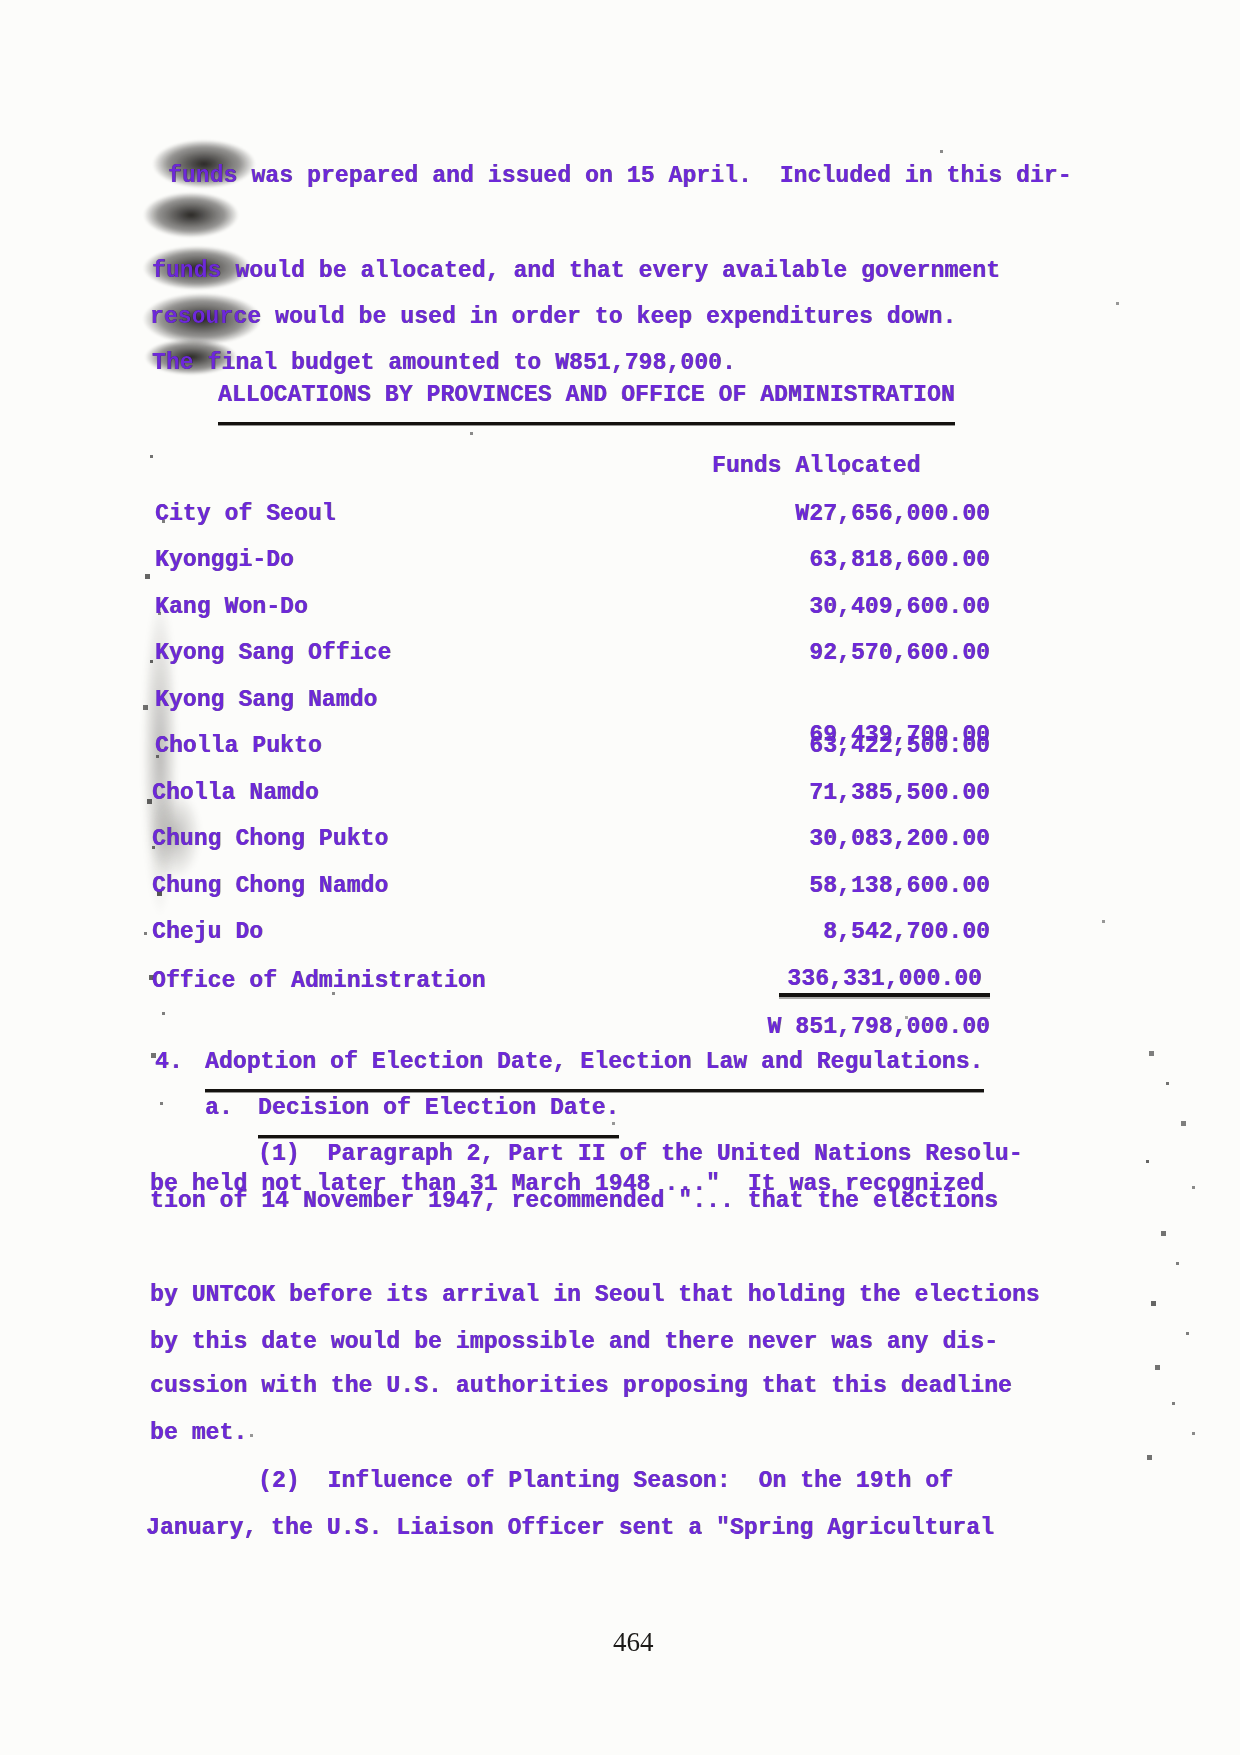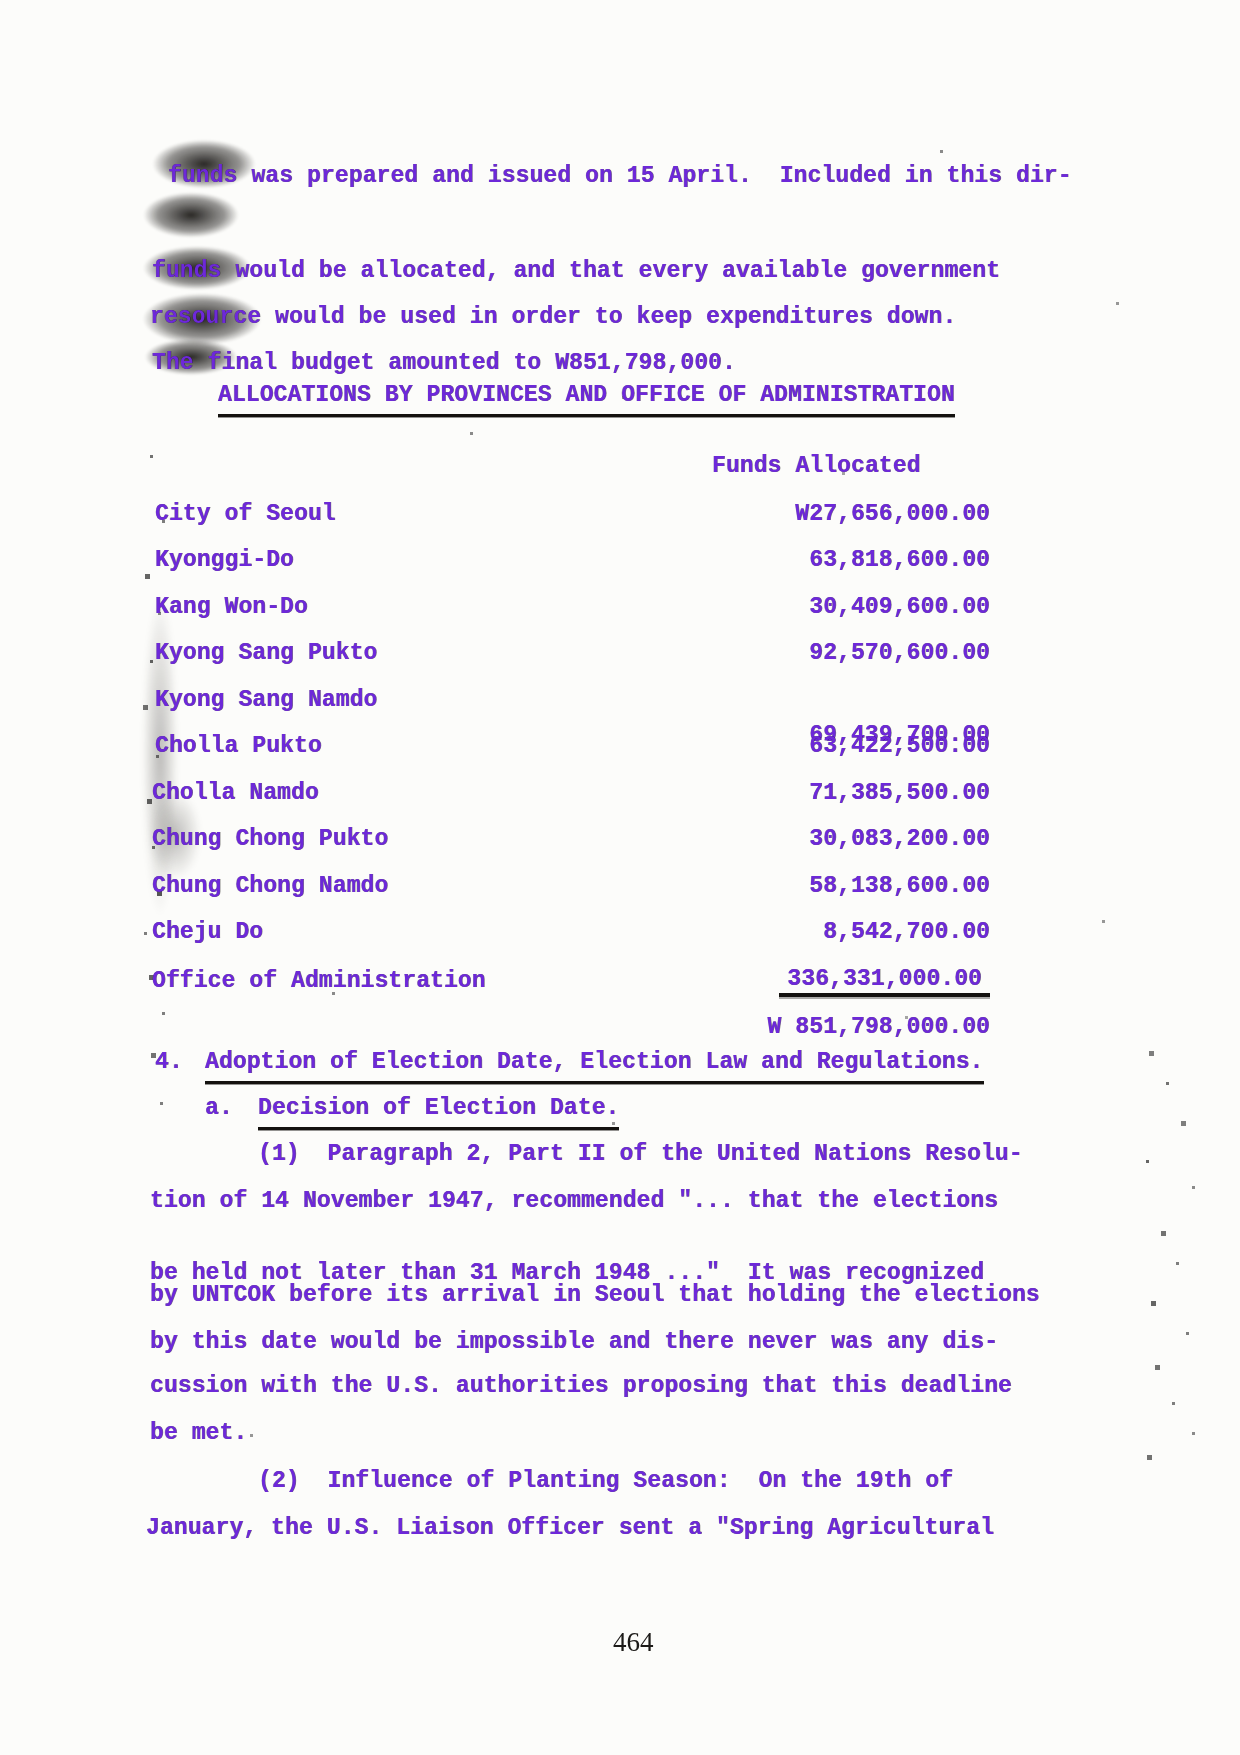--- a/index.html
+++ b/index.html
@@ -18,21 +18,21 @@
     font-size:23px;
     font-weight:700;
     line-height:28px;
     white-space:pre;
     color:#6d28d9;
     text-shadow:0.5px 0.4px 0 rgba(20,18,16,0.55), -0.3px 0.1px 0 rgba(20,18,16,0.30);
     letter-spacing:0.1px;
   }
   .underline-heavy{
     border-bottom:3px solid #14120f;
-    padding-bottom:6px;
+    padding-bottom:14px;
     box-shadow:0 1px 0 rgba(20,18,15,0.45);
     margin-top:20px;
   }
   .underline-amount{
     border-bottom:4px solid #14120f;
     padding:0 8px 1px 8px;
     box-shadow:0 2px 0 rgba(20,18,15,0.35);
   }
   .amount-cell{
     position:absolute;
@@ -111,21 +111,21 @@
 
   <div class="mono-line" style="left:155px;top:500px;">City of Seoul</div>
   <div class="mono-line amount-cell" style="top:500px;">W27,656,000.00</div>
 
   <div class="mono-line" style="left:155px;top:546px;">Kyonggi-Do</div>
   <div class="mono-line amount-cell" style="top:546px;margin-left:15px;">63,818,600.00</div>
 
   <div class="mono-line" style="left:155px;top:593px;">Kang Won-Do</div>
   <div class="mono-line amount-cell" style="top:593px;">30,409,600.00</div>
 
-  <div class="mono-line" style="left:155px;top:639px;">Kyong Sang Pukto</div>
+  <div class="mono-line" style="left:155px;top:639px;">Kyong Sang Office</div>
   <div class="mono-line amount-cell" style="top:639px;">92,570,600.00</div>
 
   <div class="mono-line" style="left:155px;top:686px;">Kyong Sang Namdo</div>
   <div class="mono-line amount-cell" style="top:686px;margin-top:35px;">69,439,700.00</div>
 
   <div class="mono-line" style="left:155px;top:732px;">Cholla Pukto</div>
   <div class="mono-line amount-cell" style="top:732px;">63,422,500.00</div>
 
   <div class="mono-line" style="left:152px;top:779px;">Cholla Namdo</div>
   <div class="mono-line amount-cell" style="top:779px;">71,385,500.00</div>
@@ -145,21 +145,21 @@
   <div class="mono-line amount-cell" style="top:1013px;">W 851,798,000.00</div>
 
   <div class="mono-line" style="left:155px;top:1048px;">4.</div>
   <div class="mono-line" style="left:205px;top:1048px;"><span class="underline-heavy">Adoption of Election Date, Election Law and Regulations.</span></div>
 
   <div class="mono-line" style="left:205px;top:1094px;">a.</div>
   <div class="mono-line" style="left:258px;top:1094px;"><span class="underline-heavy">Decision of Election Date.</span></div>
 
   <div class="mono-line" style="left:258px;top:1140px;">(1)  Paragraph 2, Part II of the United Nations Resolu-</div>
   <div class="mono-line" style="left:150px;top:1187px;">tion of 14 November 1947, recommended "... that the elections</div>
-  <div class="mono-line" style="left:150px;top:1259px;">be held not later than 31 March 1948 ..."  It was recognized</div>
+  <div class="mono-line" style="left:150px;top:1170px;">be held not later than 31 March 1948 ..."  It was recognized</div>
   <div class="mono-line" style="left:150px;top:1281px;">by UNTCOK before its arrival in Seoul that holding the elections</div>
   <div class="mono-line" style="left:150px;top:1328px;">by this date would be impossible and there never was any dis-</div>
   <div class="mono-line" style="left:150px;top:1372px;">cussion with the U.S. authorities proposing that this deadline</div>
   <div class="mono-line" style="left:150px;top:1419px;">be met.</div>
 
   <div class="mono-line" style="left:258px;top:1467px;">(2)  Influence of Planting Season:  On the 19th of</div>
   <div class="mono-line" style="left:146px;top:1514px;">January, the U.S. Liaison Officer sent a "Spring Agricultural</div>
 
   <div class="page-number" style="left:613px;top:1627px;">464</div>
 

